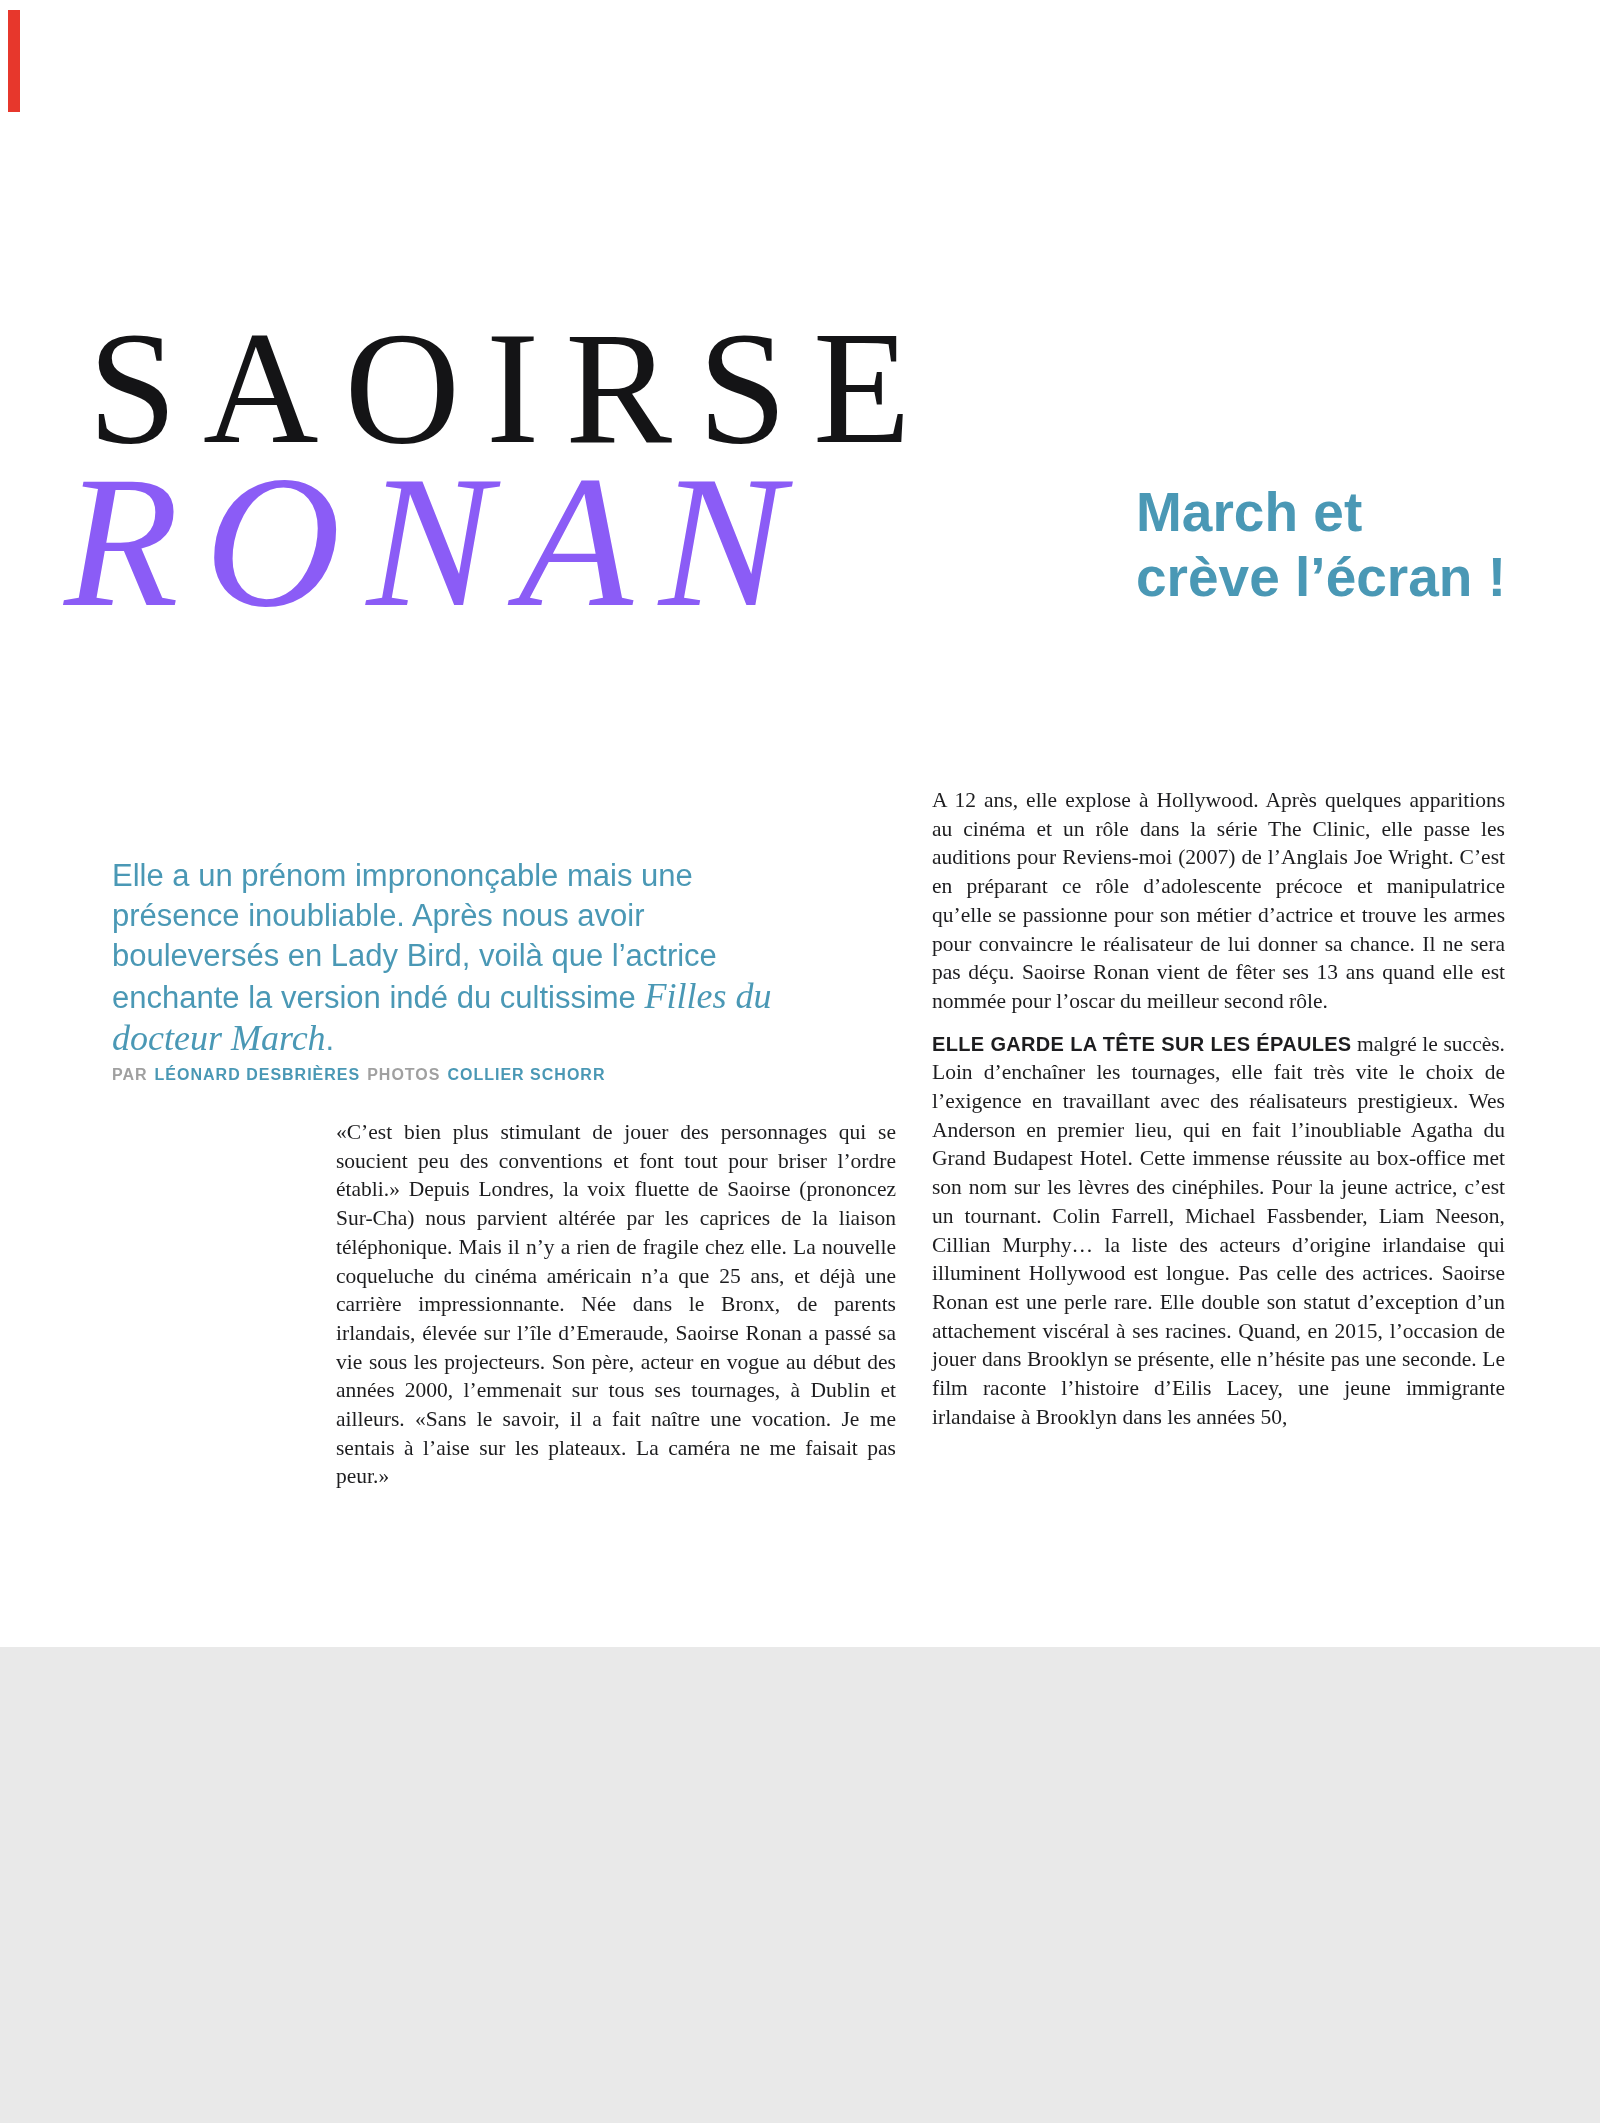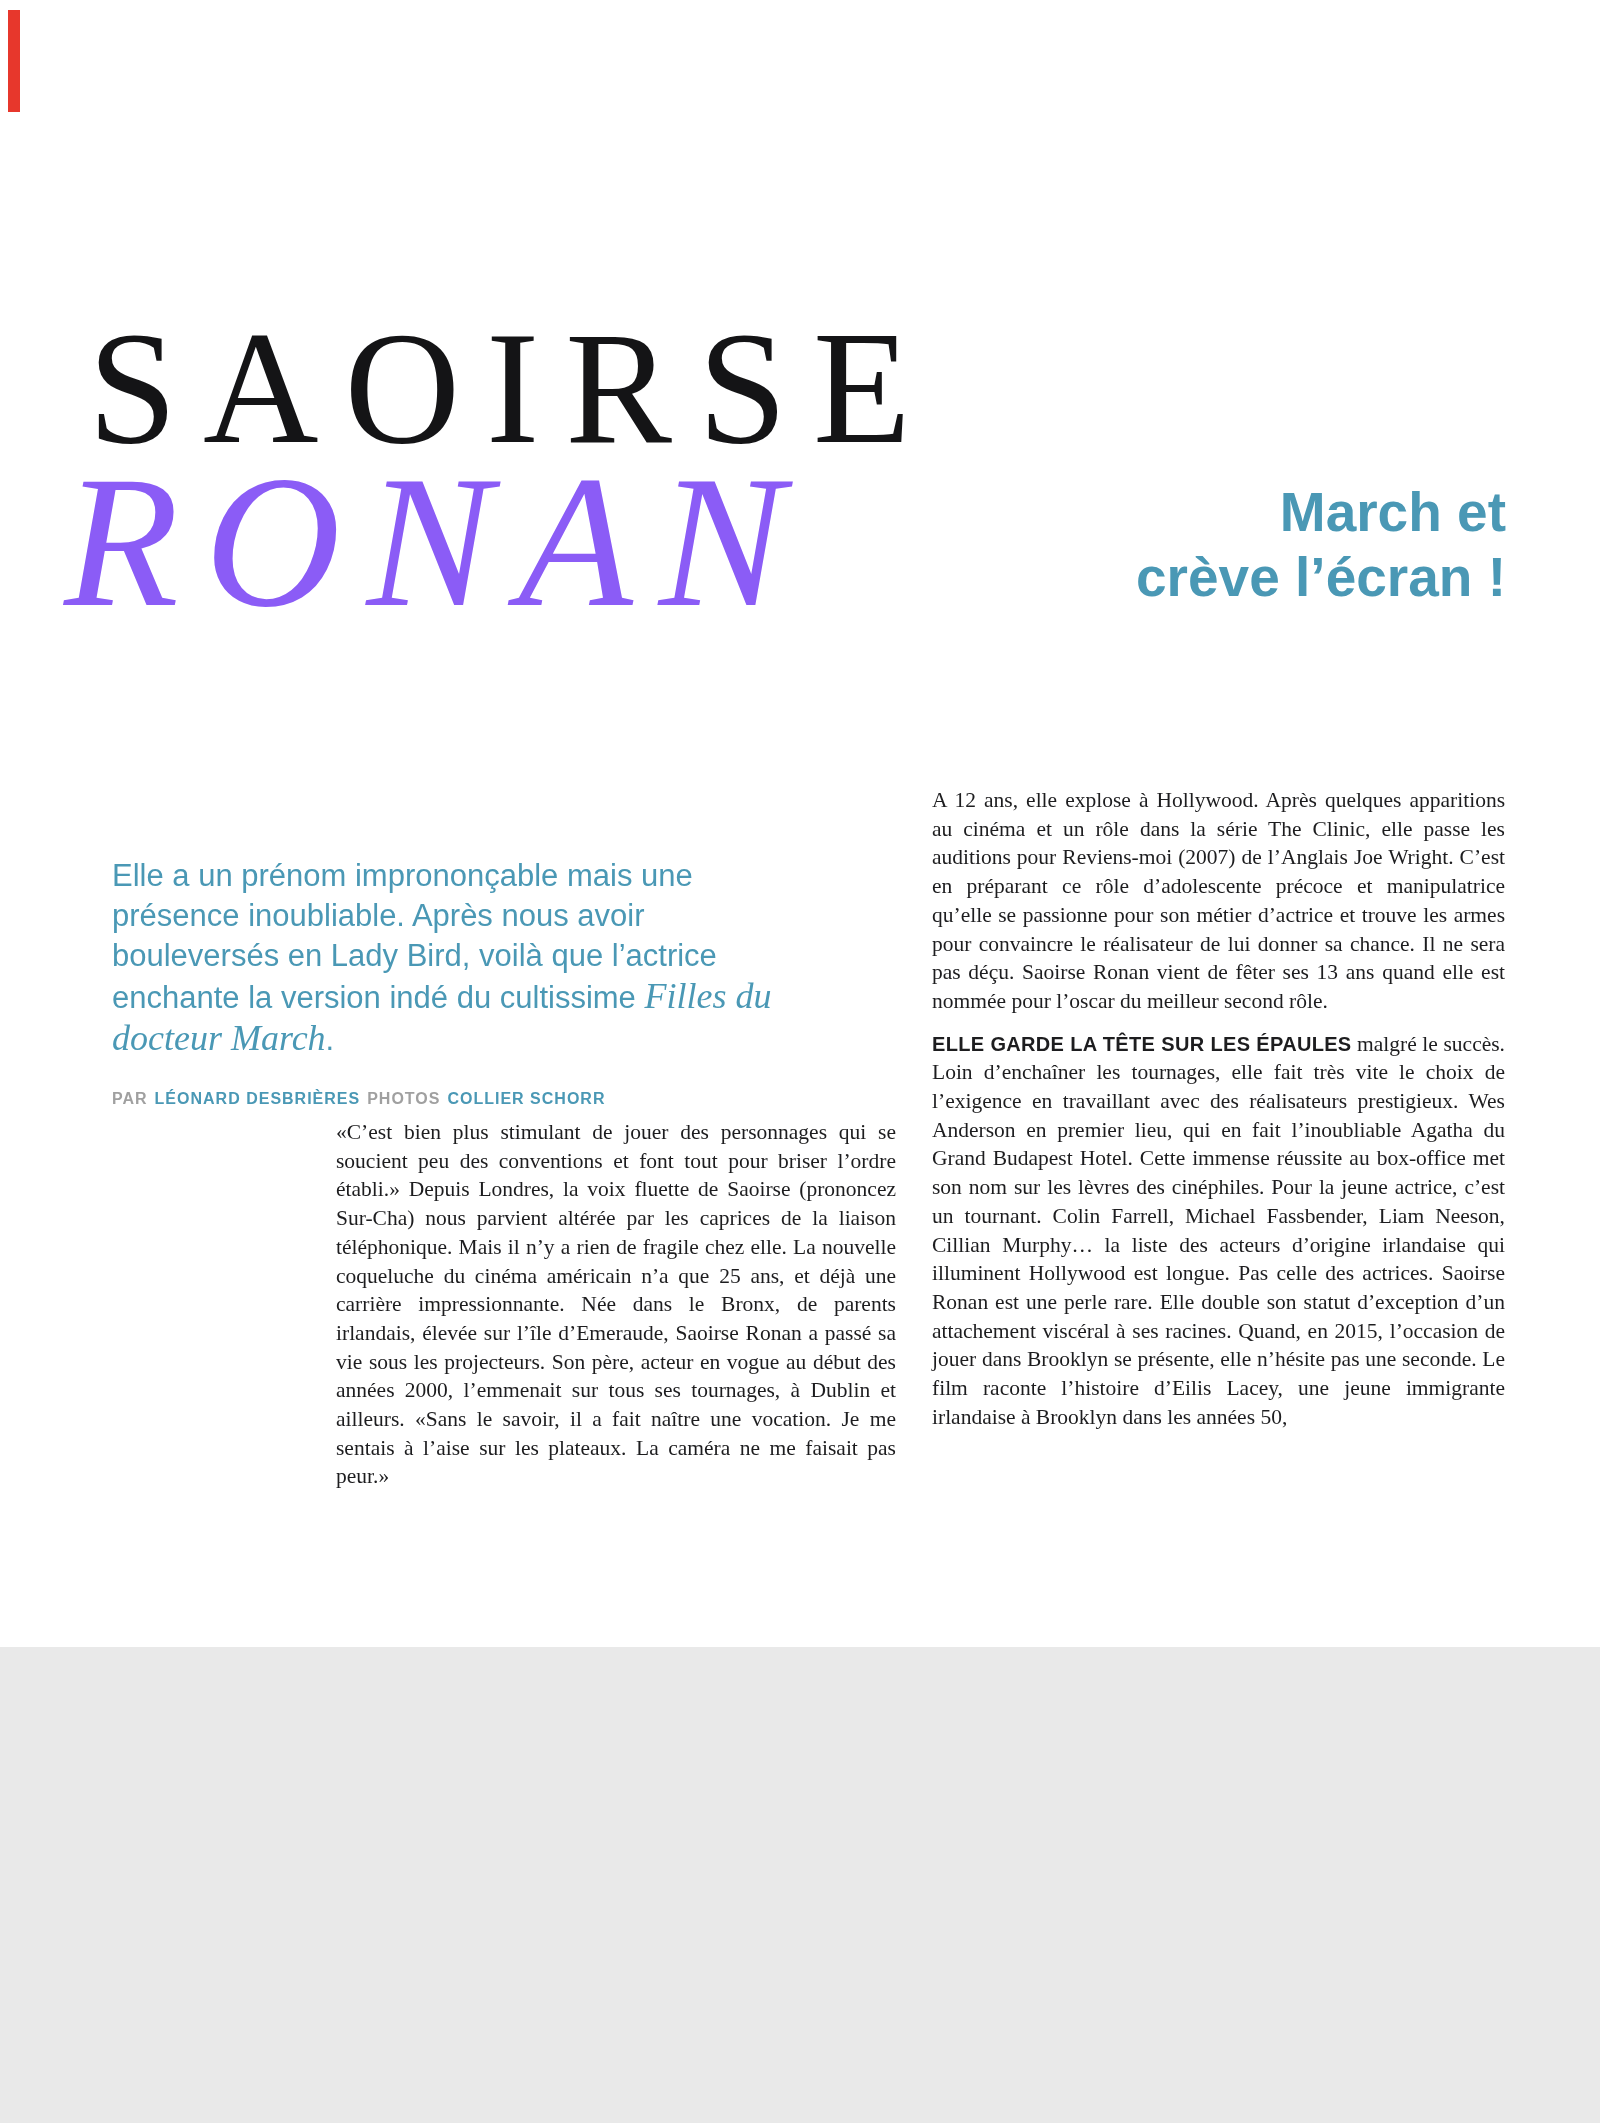--- a/index.html
+++ b/index.html
@@ -32,21 +32,20 @@
     position:absolute; left:64px; top:448px;
     font-family:"Liberation Serif", serif;
     font-style:italic; font-weight:400;
     font-size:188px; line-height:1;
     letter-spacing:26px;
     color:#8b5cf6;
     white-space:nowrap;
   }
   .kicker {
     position:absolute; right:94px; top:480px;
-    text-align:right;
     font-family:"Liberation Sans", sans-serif;
     font-weight:700;
     font-size:55px; line-height:65px;
     color:var(--teal, #4a98b5);
     white-space:nowrap;
   }
   .intro {
     position:absolute; left:112px; top:856px;
     width:672px;
     font-family:"Liberation Sans", sans-serif;
@@ -59,21 +58,20 @@
     font-style:italic;
     font-size:36px; line-height:40px;
   }
   .byline {
     position:absolute; left:112px; top:1066px;
     font-family:"Liberation Sans", sans-serif;
     font-weight:700;
     font-size:16px; letter-spacing:1px;
     color:var(--label-grey, #a0a0a0);
     white-space:nowrap;
-    margin-top:24px;
   }
   .byline span { margin-right:7px; }
   .byline .name { color:var(--teal, #4a98b5); }
   .col {
     position:absolute;
     font-family:"Liberation Serif", serif;
     font-size:21.5px; line-height:28.7px;
     text-align:justify;
     color:var(--body, #1d1d1f);
   }

